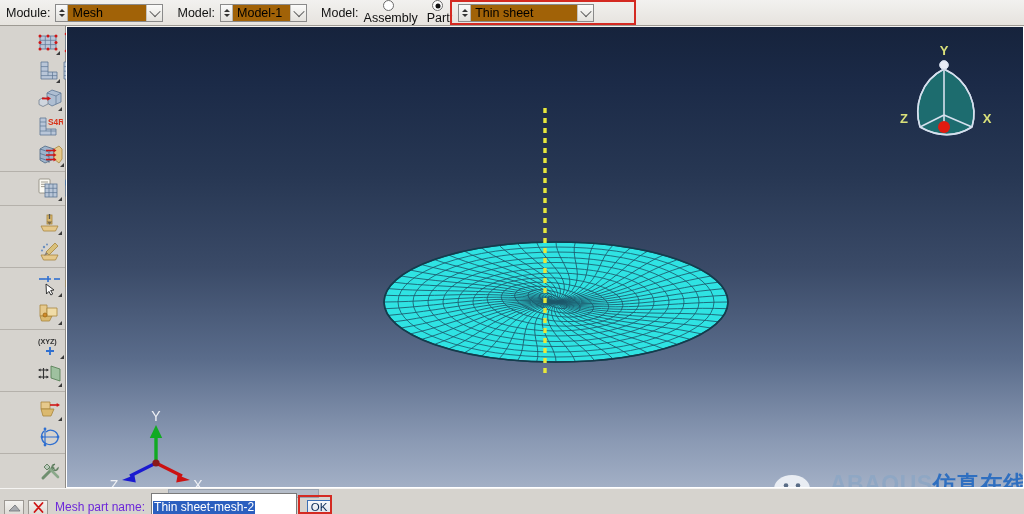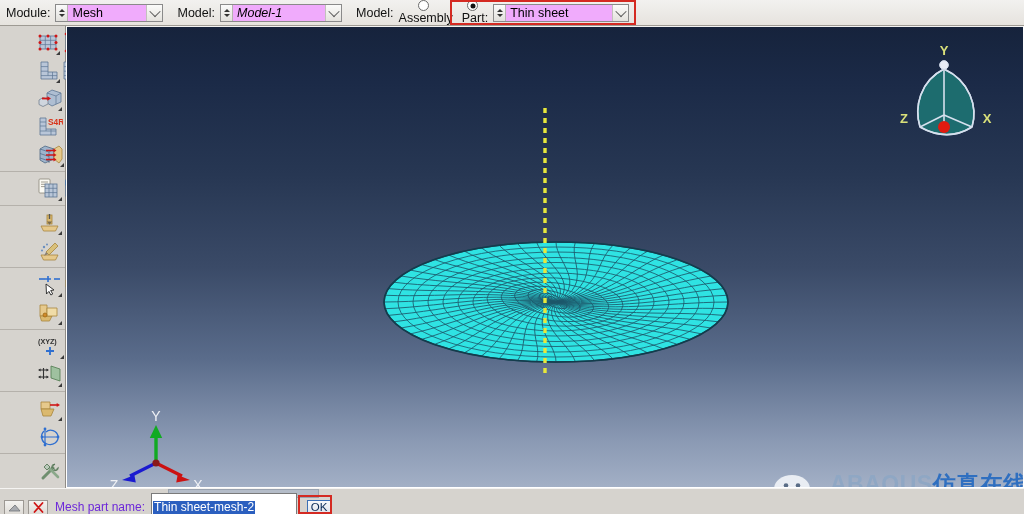--- a/index.html
+++ b/index.html
@@ -34,34 +34,34 @@
   }
   .combo .spin i{
     display:block;width:0;height:0;border-left:3px solid transparent;
     border-right:3px solid transparent;
   }
   .combo .spin i.up{border-bottom:3px solid #333;margin-bottom:2px;}
   .combo .spin i.dn{border-top:3px solid #333;}
   .combo .val{
     flex:1 1 auto;display:flex;align-items:center;
     padding:0 4px;font-size:12.5px;color:#000;white-space:nowrap;
-    background:#f0abfc;
+    background:#a16207;
   }
   .combo .arrow{
     flex:0 0 15px;background:linear-gradient(#fbfbfa,#e4e2dd);
     border-left:1px solid #c3c1bd;
     display:flex;align-items:center;justify-content:center;
   }
   .combo .arrow::after{
     content:"";display:block;width:7px;height:7px;
     border-left:1.5px solid #5a5a5a;border-bottom:1.5px solid #5a5a5a;
     transform:rotate(-45deg) translate(1px,-1px);
   }
   #combo-module{width:108px;}
-  #combo-model{width:122px;font-style:italic;}
+  #combo-model{width:87px;}
   #combo-part{width:136px;margin-right:0;}
 
   .radio-wrap{display:flex;align-items:center;margin-right:9px;white-space:nowrap;flex-direction:column;}
   .radio{
     width:11px;height:11px;border-radius:50%;
     border:1.5px solid #6b6b6b;background:#fff;
     box-sizing:border-box;margin-right:4px;position:relative;flex:0 0 11px;
   }
   .radio.on::after{
     content:"";position:absolute;left:50%;top:50%;

